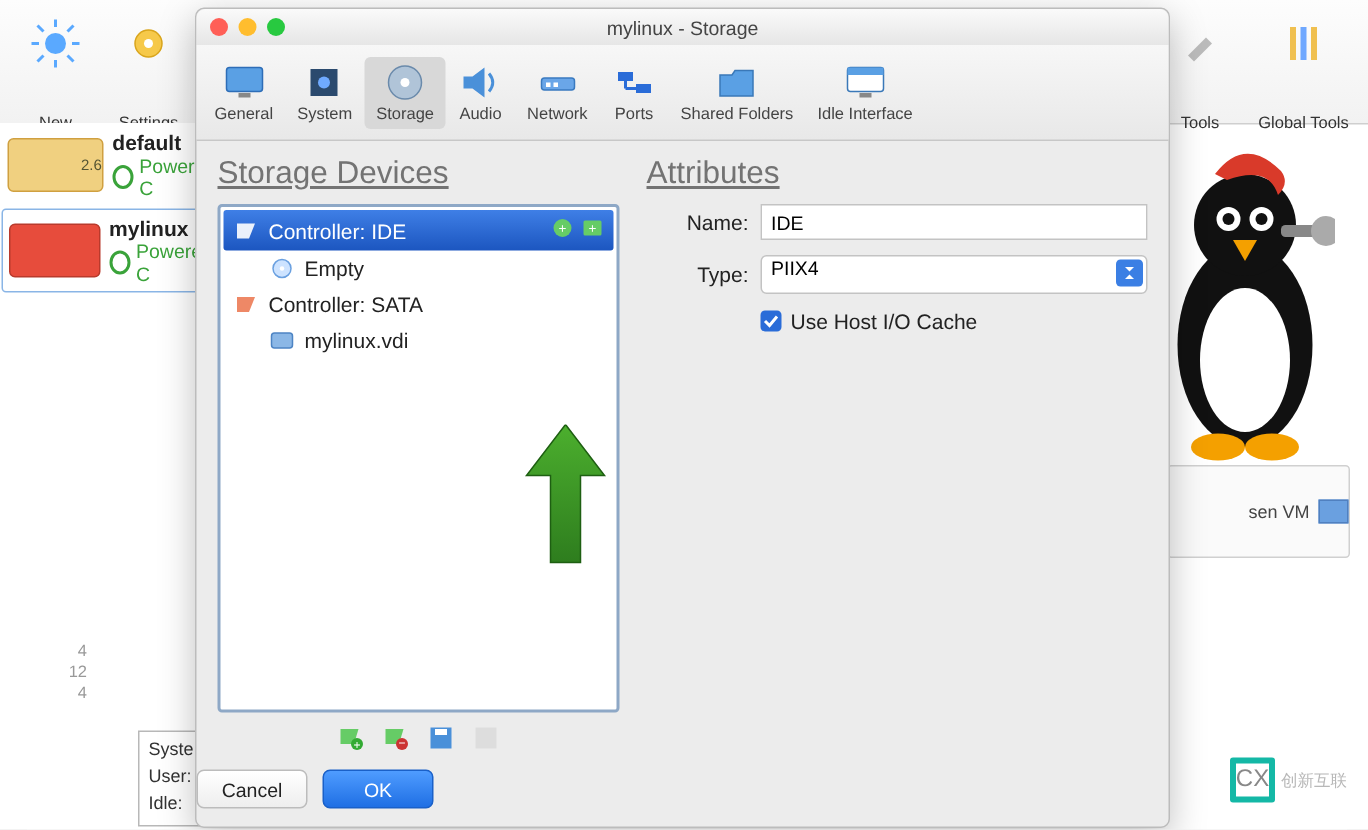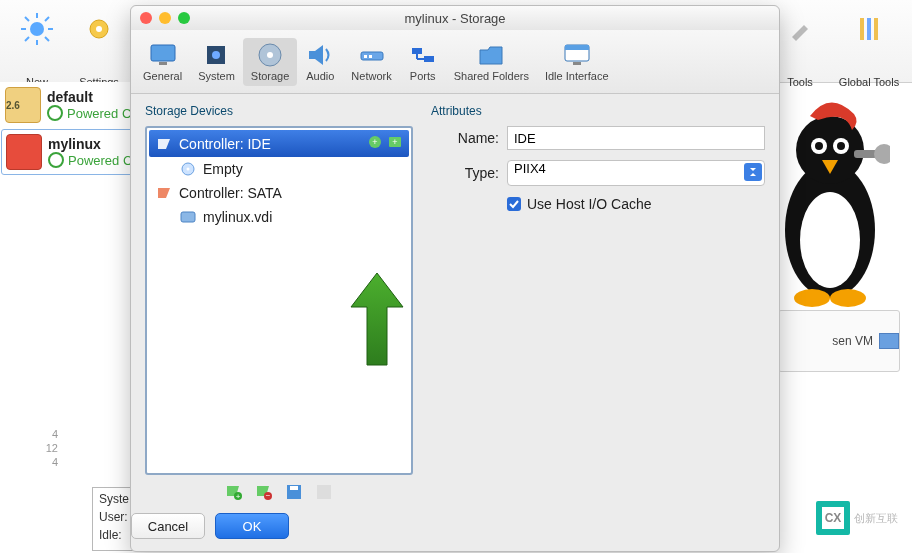--- a/index.html
+++ b/index.html
@@ -66,22 +66,23 @@
   border: 1px solid #8ab5e6;
   border-radius: 3px;
   margin: 1px;
 }
 .vm-entry .vm-icon {
   width: 34px; height: 34px;
   border-radius: 4px;
   background: #f0d080;
   border:1px solid #d0a040;
   display:flex;align-items:center;
-  font-size:10px;font-weight:bold;color:#553;
+  font-size:10px;font-weight:normal;color:#553;
   margin-right:6px;
+  padding-left:48px;
 }
 .vm-entry .vm-icon.red { background:#e74c3c; border-color:#b93a2c;}
 .vm-entry .vm-name { font-weight:bold; color:#222; font-size:14px;}
 .vm-entry .vm-status { color:#3aa33a; font-size:13px; display:flex; align-items:center;}
 .vm-entry .vm-status::before{
   content:""; display:inline-block; width:12px; height:12px; border:2px solid #3aa33a; border-radius:50%; margin-right:4px;
 }
 .preview-panel{
   position:absolute; right:12px; top:310px; width:120px; height:60px;
   border:1px solid #d0d0d0; border-radius:3px; background:#fafafa;
@@ -141,21 +142,21 @@
   display:flex; flex-direction:column; align-items:center;
   padding:2px 8px 4px 8px;
   font-size:11px; color:#444;
   cursor:pointer;
   border-radius:4px;
 }
 .m-tb-item.active{ background:#d8d8d8; }
 .m-tb-item .mi{ width:30px; height:30px; display:flex; align-items:center; justify-content:center;}
 .modal-body{ flex:1; display:flex; padding:10px 14px 0 14px; gap:18px;}
 .left-panel{ width:268px; display:flex; flex-direction:column;}
-.sec-title{ font-size:12px; color:#0c4a6e; margin-bottom:8px;}
+.sec-title{ font-size:21px; color:#737373; margin-bottom:8px;text-decoration:underline;}
 .tree-box{
   flex:1;
   border:2px solid #8ea8c6;
   border-radius:3px;
   background:#fff;
   padding:2px;
   position:relative;
 }
 .tree-row{
   display:flex; align-items:center;
@@ -227,23 +228,23 @@
   position:absolute;
   left:200px; top:145px;
   pointer-events:none;
 }
 .watermark{
   position:absolute; right:14px; bottom:18px;
   font-size:11px; color:#b8b8b8;
   display:flex; align-items:center; gap:4px;
 }
 .watermark .wm-ico{
-  width:22px; height:22px; border:6px solid #14b8a6; border-radius:2px;
+  width:22px; height:22px; border:4px solid #14b8a6; border-radius:2px;
   display:flex; align-items:center; justify-content:center;
-  font-size:12px; color:#888; font-weight:bold;
+  font-size:16px; color:#888; font-weight:normal;
 }
 </style>
 </head>
 <body>
 
 <div class="main-window">
   <div class="main-toolbar">
     <div class="tb-item">
       <div class="ico">
         <svg width="34" height="34" viewBox="0 0 34 34">

